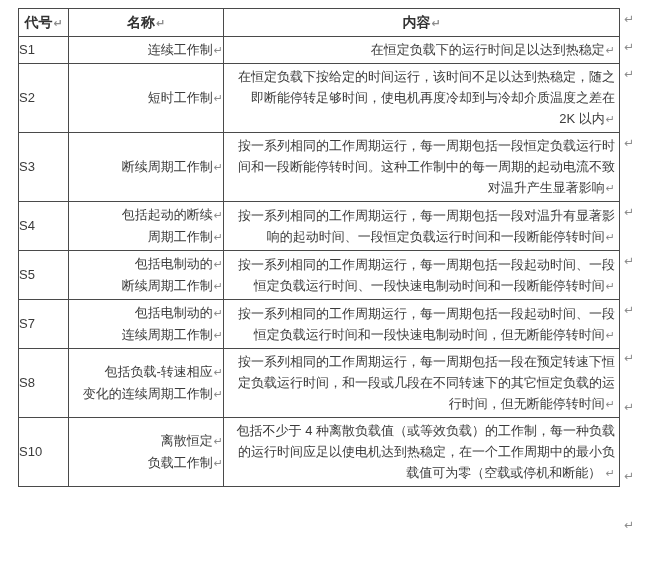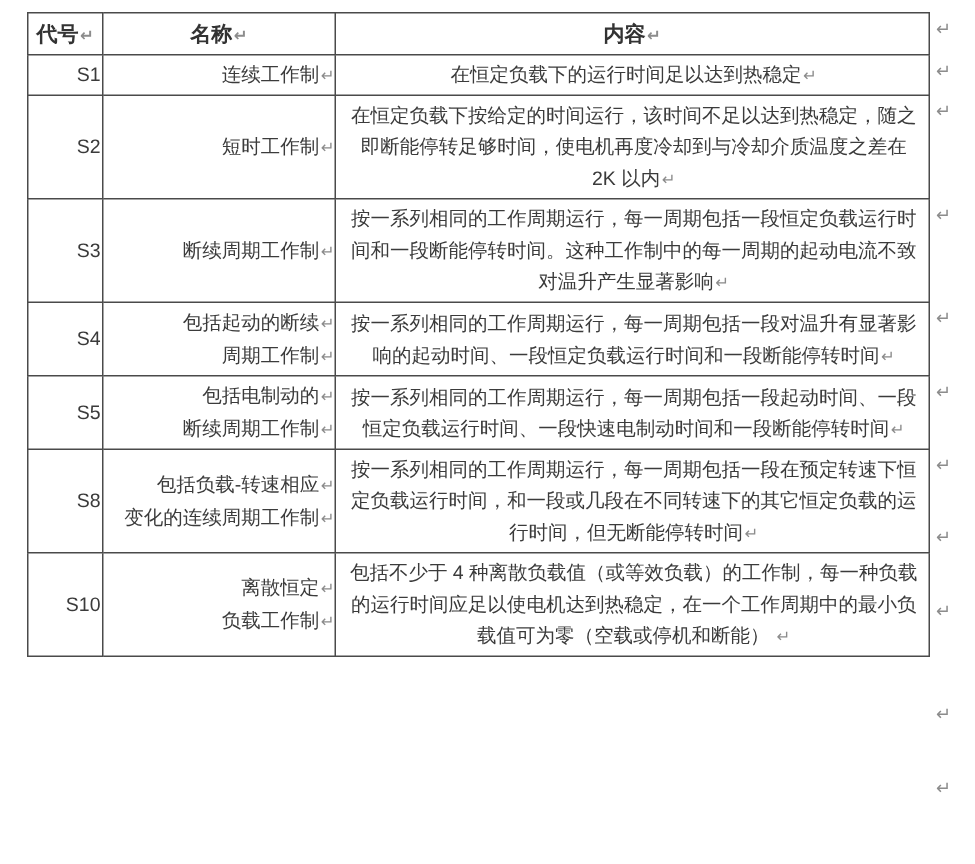--- a/index.html
+++ b/index.html
@@ -36,24 +36,24 @@
     overflow: hidden;
   }
   .duty-table thead th {
     font-weight: bold;
     text-align: center;
     height: 23px;
     font-size: 14px;
     color: #333333;
   }
   tr.row-single { height: 23px; }
-  td.cell-code { text-align: right; }
+  td.cell-code { text-align: left; }
   td.cell-name { text-align: right; }
   td.cell-content {
-    text-align: center;
+    text-align: right;
     padding-left: 6px;
     padding-right: 4px;
   }
   .mark {
     color: #8c8c8c;
     font-size: 11px;
     padding-left: 1px;
     font-family: "DejaVu Sans", sans-serif;
   }
   .row-mark {
@@ -123,20 +123,28 @@
     </tr>
         <tr>
       <td class="cell-code"><span>S5</span><span class="mark"></span></td>
       <td class="cell-name">
             <div class="name-line"><span>包括电制动的</span><span class="mark">↵</span></div>
             <div class="name-line"><span>断续周期工作制</span><span class="mark">↵</span></div>
           </td>
       <td class="cell-content"><span>按一系列相同的工作周期运行，每一周期包括一段起动时间、一段</span><br><span>恒定负载运行时间、一段快速电制动时间和一段断能停转时间</span><span class="mark">↵</span></td>
     </tr>
         <tr>
+      <td class="cell-code"><span>S7</span><span class="mark"></span></td>
+      <td class="cell-name">
+            <div class="name-line"><span>包括电制动的</span><span class="mark">↵</span></div>
+            <div class="name-line"><span>连续周期工作制</span><span class="mark">↵</span></div>
+          </td>
+      <td class="cell-content"><span>按一系列相同的工作周期运行，每一周期包括一段起动时间、一段</span><br><span>恒定负载运行时间和一段快速电制动时间，但无断能停转时间</span><span class="mark">↵</span></td>
+    </tr>
+        <tr>
       <td class="cell-code"><span>S8</span><span class="mark"></span></td>
       <td class="cell-name">
             <div class="name-line"><span>包括负载-转速相应</span><span class="mark">↵</span></div>
             <div class="name-line"><span>变化的连续周期工作制</span><span class="mark">↵</span></div>
           </td>
       <td class="cell-content"><span>按一系列相同的工作周期运行，每一周期包括一段在预定转速下恒</span><br><span>定负载运行时间，和一段或几段在不同转速下的其它恒定负载的运</span><br><span>行时间，但无断能停转时间</span><span class="mark">↵</span></td>
     </tr>
         <tr>
       <td class="cell-code"><span>S10</span><span class="mark"></span></td>
       <td class="cell-name">

